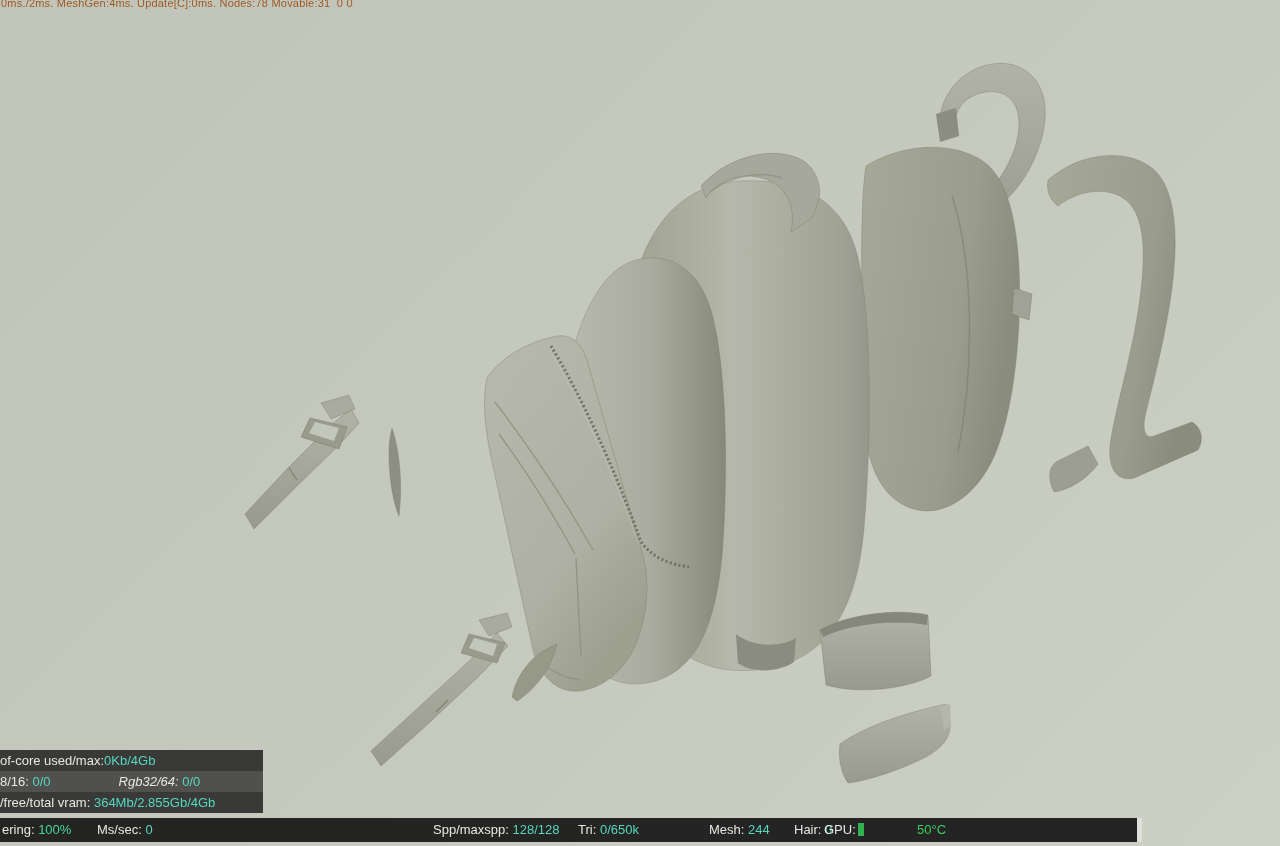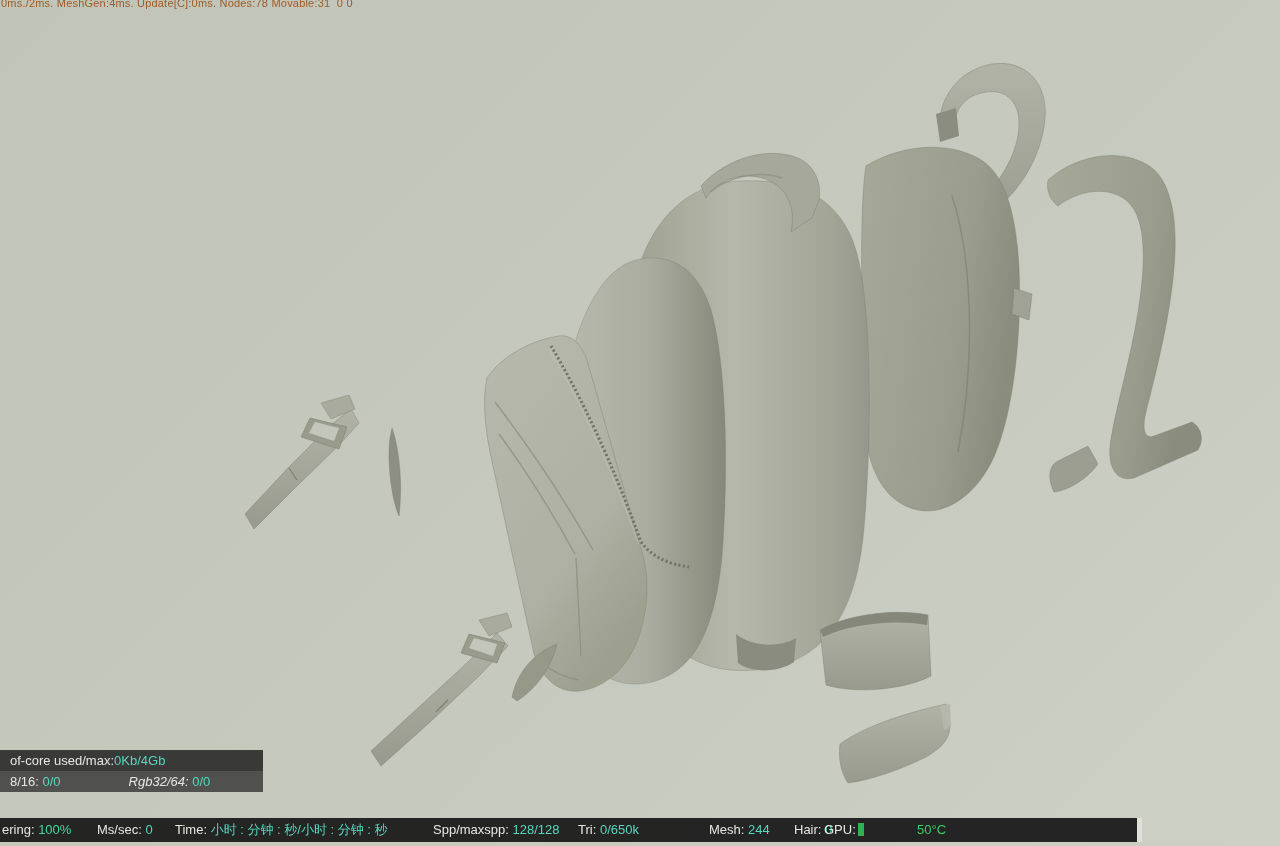--- a/index.html
+++ b/index.html
@@ -15,21 +15,21 @@
   .debug-text{
     position:absolute;left:1px;top:-3px;
     font-size:11px;letter-spacing:0.2px;
     color:var(--debug-orange,#9f5b26);
     white-space:pre;
   }
 
   
   .memory-panel{position:absolute;left:0;top:750px;width:263px;}
   .mem-row{
-    height:21px;line-height:21px;padding-left:10px;
+    height:21px;line-height:21px;padding-left:0;
     font-size:13px;color:var(--label-light,#e6e6e2);
     white-space:pre;
   }
   .mem-row.row-a{background:var(--panel-dark,rgba(38,38,38,0.88));}
   .mem-row.row-b{background:var(--panel-mid,rgba(64,64,64,0.88));}
   .mem-row .val{color:var(--value-teal,#56d7be);}
   .mem-row .lbl2{margin-left:68px;font-style:italic;}
 
   
   .status-bar{
@@ -173,26 +173,26 @@
     </g>
 
     <path d="M512 697 C 517 673, 533 653, 557 644 C 552 667, 536 689, 517 701 Z" fill="#969988" stroke="#787c6c" stroke-opacity="0.4"></path>
   </svg>
 
   <div class="debug-text">0ms./2ms. MeshGen:4ms. Update[C]:0ms. Nodes:78 Movable:31  0 0</div>
 
   <div class="memory-panel">
     <div class="mem-row row-a"><span class="lbl">of-core used/max:</span><span class="val">0Kb/4Gb</span></div>
     <div class="mem-row row-b"><span class="lbl">8/16: </span><span class="val">0/0</span><span class="lbl lbl2">Rgb32/64: </span><span class="val">0/0</span></div>
+    <div class="mem-row row-a"><span class="lbl">/free/total vram: </span><span class="val">364Mb/2.855Gb/4Gb</span></div>
   </div>
 
   <div class="status-bar">
     <span class="item" style="left:2px"><span class="lbl">ering: </span><span class="val green">100%</span></span>
     <span class="item" style="left:97px"><span class="lbl">Ms/sec: </span><span class="val">0</span></span>
-    <span class="item" style="left:175px"><span class="lbl">Time: </span><span class="val">小时 : 分钟 : 秒/小时 : 分钟 : 秒</span></span>
     <span class="item" style="left:433px"><span class="lbl">Spp/maxspp: </span><span class="val">128/128</span></span>
     <span class="item" style="left:578px"><span class="lbl">Tri: </span><span class="val">0/650k</span></span>
     <span class="item" style="left:709px"><span class="lbl">Mesh: </span><span class="val">244</span></span>
     <span class="item" style="left:794px"><span class="lbl">Hair: </span><span class="val">0</span></span>
     <span class="item" style="left:824px"><span class="lbl">GPU:</span><span class="gpu-bar"></span></span>
     <span class="item" style="left:917px"><span class="val temp">50°C</span></span>
     <span class="endcap"></span>
   </div>
 
 </div>

